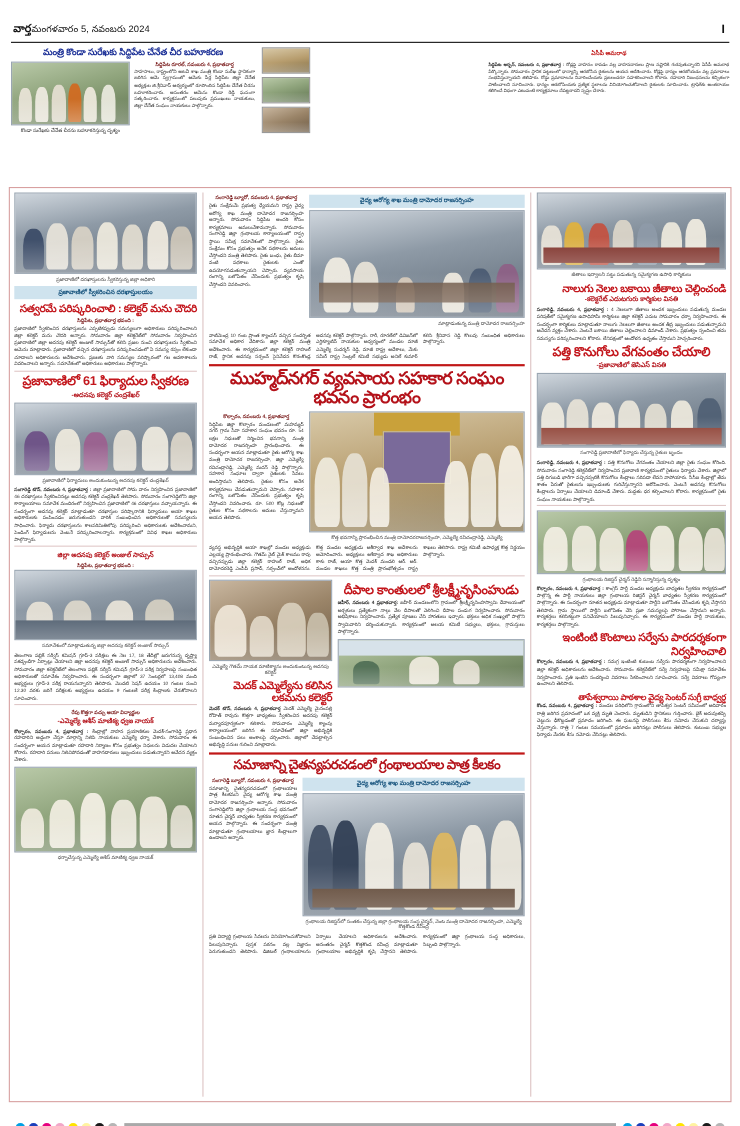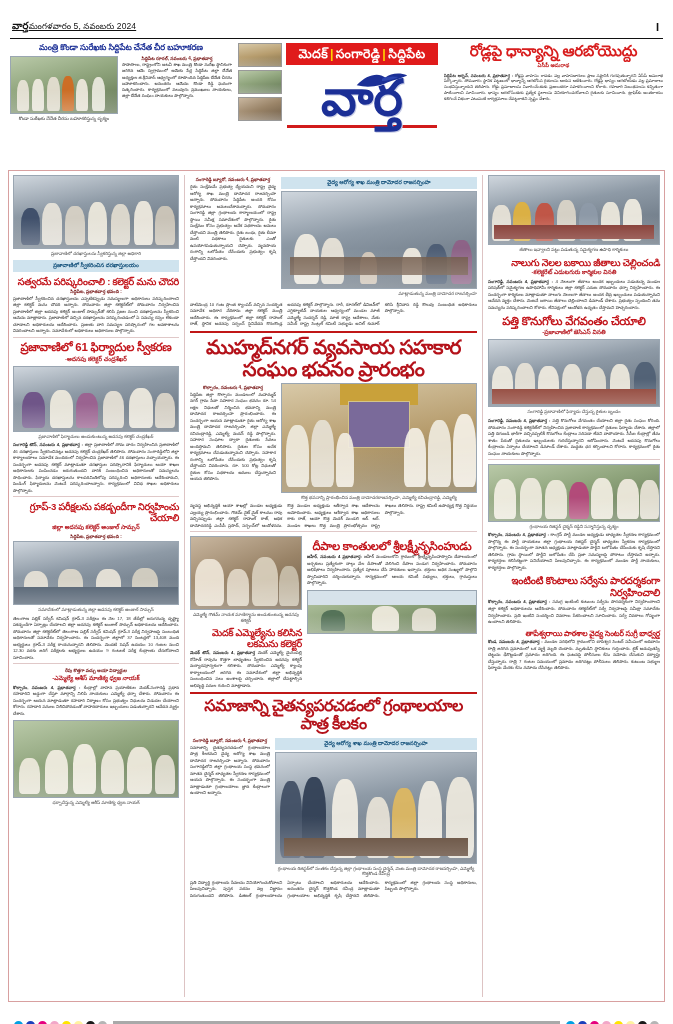--- a/index.html
+++ b/index.html
@@ -11,21 +11,21 @@
   }
   .page { position: relative; width: 673px; height: 1024px; background: #fff; padding: 0; }
 
   
   .masthead { position: relative; height: 152px; padding: 0 10px; }
   .dateline-row {
     display: flex; align-items: center; justify-content: space-between;
     border-bottom: 1.5px solid #111;
     padding: 6px 2px 4px 2px; margin-top: 14px;
   }
-  .dateline { font-size: 8.5px; color: #111; letter-spacing: .1px; text-decoration: underline; }
+  .dateline { font-size: 8.5px; color: #111; letter-spacing: .1px; }
   .dateline b { font-size: 10px; font-weight: bold; }
   .page-num { font-size: 11px; font-weight: bold; color: #111; padding-right: 2px; }
 
   .head-grid { display: flex; gap: 6px; margin-top: 4px; height: 102px; }
   .head-left { width: 222px; }
   .head-mid  { width: 200px; position: relative; }
   .head-right{ flex: 1; }
 
   .hl-blue {
     color: #1b2f96; font-size: 8.2px; font-weight: bold; text-align: center;
@@ -162,37 +162,23 @@
           </div>
         </div>
       </div>
 
       <div class="head-mid">
         <div class="mast-thumbs">
           <div class="photo temple"></div>
           <div class="photo out"></div>
           <div class="photo warm"></div>
         </div>
-        <div style="margin-left:48px;">
-          <div class="dist-strip">
-            <span>మెదక్</span><span class="sep">|</span><span>సంగారెడ్డి</span><span class="sep">|</span><span>సిద్దిపేట</span>
-          </div>
-          <div class="logo-wrap">
-            <svg class="logo-bird" viewBox="0 0 100 40">
-              <path d="M4 26 C22 6, 44 2, 56 12 C66 4, 82 2, 96 8 C84 14, 72 16, 62 20 C50 26, 28 32, 4 26 Z" fill="#1b2f96"></path>
-              <path d="M50 14 C58 10, 70 9, 80 11 C70 16, 58 18, 50 18 Z" fill="#2d45b0"></path>
-            </svg>
-            <div class="logo-word">వార్త</div>
-            <div class="logo-rule"></div>
-          </div>
-        </div>
       </div>
 
       <div class="head-right">
-        <div class="rt-title">రోడ్లపై ధాన్యాన్ని ఆరబోయొద్దు</div>
         <div class="rt-sub">ఏసీపీ అమరాథ</div>
         <div class="tiny-col" style="font-size:4.1px;"><b>సిద్దిపేట అర్బన్, నవంబరు 4, ప్రభాతవార్త :</b> <span>రోడ్లపై వాహనం రావడం వల్ల వాహనదారులు ప్రాణ నష్టానికి గురవుతున్నారని ఏసీపీ అమరాథ పేర్కొన్నారు. సోమవారం స్థానిక పట్టణంలో ధాన్యాన్ని ఆరబోసిన రైతులను ఆయన ఆదేశించారు. రోడ్లపై ధాన్యం ఆరబోయడం వల్ల ప్రమాదాలు సంభవిస్తున్నాయని తెలిపారు. రోడ్డు ప్రమాదాలను నివారించేందుకు ప్రజలందరూ సహకరించాలని కోరారు. రహదారి నిబంధనలను కచ్చితంగా పాటించాలని సూచించారు. ధాన్యం ఆరబోసేందుకు ప్రత్యేక స్థలాలను వినియోగించుకోవాలని రైతులకు సూచించారు. ట్రాఫిక్‌కు అంతరాయం కలిగించే విధంగా ఎటువంటి కార్యక్రమాలు చేపట్టరాదని స్పష్టం చేశారు.</span></div>
       </div>
 
     </div>
   </div>
 
   <div class="frame">
     <div class="cols">
 
@@ -228,21 +214,20 @@
             <span class="fig" style="left:70%;width:15%;height:62%;background:#f0ebdf;"></span>
             <span class="fig" style="left:86%;width:12%;height:55%;background:#dcd6c9;"></span>
           </div>
           <div class="photocap">ప్రజావాణిలో ఫిర్యాదులు అందుకుంటున్న అదనపు కలెక్టర్ చంద్రశేఖర్</div>
           <div class="body"><b>సంగారెడ్డి టౌన్, నవంబరు 4, ప్రభాతవార్త :</b> <span>జిల్లా ప్రజావాణిలో సోమ వారం నిర్వహించిన ప్రజావాణిలో 46 దరఖాస్తులు స్వీకరించినట్లు అదనపు కలెక్టర్ చంద్రశేఖర్ తెలిపారు. సోమవారం సంగారెడ్డిలోని జిల్లా కార్యాలయాలు సమావేశ మందిరంలో నిర్వహించిన ప్రజావాణిలో 46 దరఖాస్తులు వచ్చాయన్నారు. ఈ సందర్భంగా అదనపు కలెక్టర్ మాట్లాడుతూ దరఖాస్తుల పరిష్కారానికి ఫిర్యాదులు ఆయా శాఖల అధికారులకు పంపించడం జరుగుతుందని వారికి సంబంధించిన అధికారులతో సమస్యలను సాధించారు. ఫిర్యాదు దరఖాస్తులను కాలపరిమితిలోపు పరిష్కరించి అధికారులకు ఆదేశించామని, పెండింగ్ ఫిర్యాదులను వెంటనే పరిష్కరించాలన్నారు. కార్యక్రమంలో వివిధ శాఖల అధికారులు పాల్గొన్నారు.</span></div>
         </div>
 
         <div class="divline"></div>
 
         <div>
-          <h2 class="hl-red sm">గ్రూప్-3 పరీక్షలను పకడ్బందీగా నిర్వహించు చేయాలి</h2>
           <div class="sub-dash">జిల్లా అదనపు కలెక్టర్ అంజుల్ సామ్సన్</div>
           <div class="byline">సిద్దిపేట, ప్రభాతవార్త భవంది :</div>
           <div class="photo hall" style="height:64px">
             <span class="fig" style="left:6%;width:15%;height:50%;background:#e8e3d7;"></span>
             <span class="fig" style="left:27%;width:15%;height:52%;background:#ddd8cb;"></span>
             <span class="fig" style="left:50%;width:15%;height:52%;background:#eae5d9;"></span>
             <span class="fig" style="left:72%;width:16%;height:54%;background:#d6d0c2;"></span>
             <span style="position:absolute;left:0;bottom:0;width:100%;height:28%;background:#4b5a6b;"></span>
           </div>
           <div class="photocap">సమావేశంలో మాట్లాడుతున్న జిల్లా అదనపు కలెక్టర్ అంజుల్ సామ్సన్</div>
@@ -295,21 +280,21 @@
           </div>
           <div class="body b3" style="margin-top:2px">
             <span>వాటిమెంద్ర 10 గంట ప్రాంత క్యాంపస్ వచ్చిన సందర్భిత సమావేశ అధికార వేదికాను జిల్లా కలెక్టర్ మంత్రి ఆదేశించారు. ఈ కార్యక్రమంలో జిల్లా కలెక్టర్ రాహుల్ రాజ్, స్థానిక అదనపు సర్పంచ్ సైనివేదన కొరంకొండ్ల అదనపు కలెక్టర్ పాల్గొన్నారు.</span>
             <span>రారీ, రూరల్‌లో డివిజన్‌లో ఎగ్జిక్యూటివ్ నాయకుల ఆధ్వర్యంలో మండల మాజీ ఎమ్మెల్యే సుదర్శన్ రెడ్డి, మాజీ రాష్ట్ర ఆదేశాలు, మేకు సమీర్ రాష్ట్ర సెంట్రల్ కమిటీ సభ్యుడు అనిల్ కుమార్ కలిసి శ్రీనివాస రెడ్డి కొలువు సంబంధిత అధికారులు పాల్గొన్నారు.</span>
           </div>
         </div>
 
         <div class="hr-red" style="margin:3px 0"></div>
 
         <div>
-          <h1 class="hl-main" style="font-size:20px">ముహ్మద్​నగర్ వ్యవసాయ సహకార సంఘం భవనం ప్రారంభం</h1>
+          <h1 class="hl-main" style="font-size:16px">ముహ్మద్​నగర్ వ్యవసాయ సహకార సంఘం భవనం ప్రారంభం</h1>
           <div class="lede-flex">
             <div class="cl">
               <div class="byline">కొల్చారం, నవంబరు 4, ప్రభాతవార్త</div>
               <div class="body">సిద్దిపేట జిల్లా కొల్చారం మండలంలో మహమ్మద్ నగర్ గ్రామ సేవా సహకార సంఘం భవనం రూ. 54 లక్షల నిధులతో నిర్మించిన భవనాన్ని మంత్రి దామోదర రాజనర్సింహ ప్రారంభించారు. ఈ సందర్భంగా ఆయన మాట్లాడుతూ రైతు ఆరోగ్య శాఖ మంత్రి దామోదర రాజనర్సింహ, జిల్లా ఎమ్మెల్యే రవిచంద్రారెడ్డి, ఎమ్మెల్యే మదన్ రెడ్డి పాల్గొన్నారు. సహకార సంఘాల ద్వారా రైతులకు సేవలు అందిస్తామని తెలిపారు. రైతుల కోసం అనేక కార్యక్రమాలు చేపడుతున్నామని చెప్పారు. సహకార రంగాన్ని బలోపేతం చేసేందుకు ప్రభుత్వం కృషి చేస్తోందని వివరించారు. రూ. 500 కోట్ల నిధులతో రైతుల కోసం పథకాలను అమలు చేస్తున్నామని ఆయన తెలిపారు.</div>
             </div>
             <div class="cr">
               <div class="photo temple" style="height:110px">
                 <span style="position:absolute;left:30%;top:0;width:40%;height:20%;background:#c9a13a;"></span>
                 <span style="position:absolute;left:34%;top:16%;width:32%;height:44%;background:#7a6a9a;border:1px solid #d4c48a;"></span>
                 <span class="fig" style="left:2%;width:12%;height:58%;background:#efeadd;"></span>
@@ -350,21 +335,21 @@
               <span class="fig" style="left:8%;width:14%;height:50%;background:#4f6e55;"></span>
               <span class="fig" style="left:38%;width:16%;height:60%;background:#f1ece0;"></span>
               <span class="fig" style="left:62%;width:14%;height:54%;background:#e6e1d4;"></span>
             </div>
           </div>
         </div>
 
         <div class="hr-red" style="margin:3px 0"></div>
 
         <div>
-          <h1 class="hl-main" style="font-size:16px">సమాజాన్ని చైతన్యపరచడంలో గ్రంథాలయాల పాత్ర కీలకం</h1>
+          <h1 class="hl-main" style="font-size:12px">సమాజాన్ని చైతన్యపరచడంలో గ్రంథాలయాల పాత్ర కీలకం</h1>
           <div class="lede-flex">
             <div class="cl" style="width:80px">
               <div class="byline">సంగారెడ్డి బ్యూరో, నవంబరు 4, ప్రభాతవార్త</div>
               <div class="body">సమాజాన్ని చైతన్యపరచడంలో గ్రంథాలయాల పాత్ర కీలకమని వైద్య ఆరోగ్య శాఖ మంత్రి దామోదర రాజనర్సింహ అన్నారు. సోమవారం సంగారెడ్డిలోని జిల్లా గ్రంథాలయ సంస్థ భవనంలో నూతన చైర్మన్ బాధ్యతల స్వీకరణ కార్యక్రమంలో ఆయన పాల్గొన్నారు. ఈ సందర్భంగా మంత్రి మాట్లాడుతూ గ్రంథాలయాలు జ్ఞాన కేంద్రాలుగా ఉండాలని అన్నారు.</div>
             </div>
             <div class="cr">
               <div class="kicker">వైద్య ఆరోగ్య శాఖ మంత్రి దామోదర రాజనర్సింహ</div>
               <div class="photo hall" style="height:112px">
                 <span class="fig" style="left:2%;width:11%;height:70%;background:#3f4d63;"></span>
                 <span class="fig" style="left:13%;width:12%;height:74%;background:#2f3d52;"></span>

